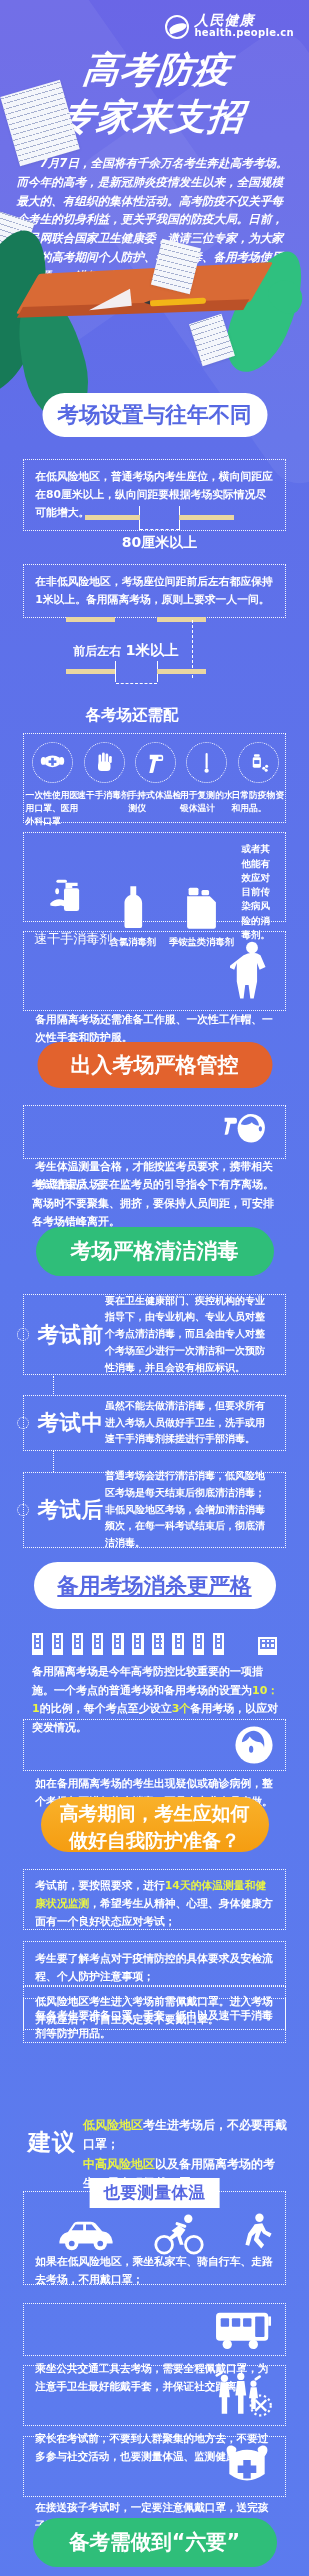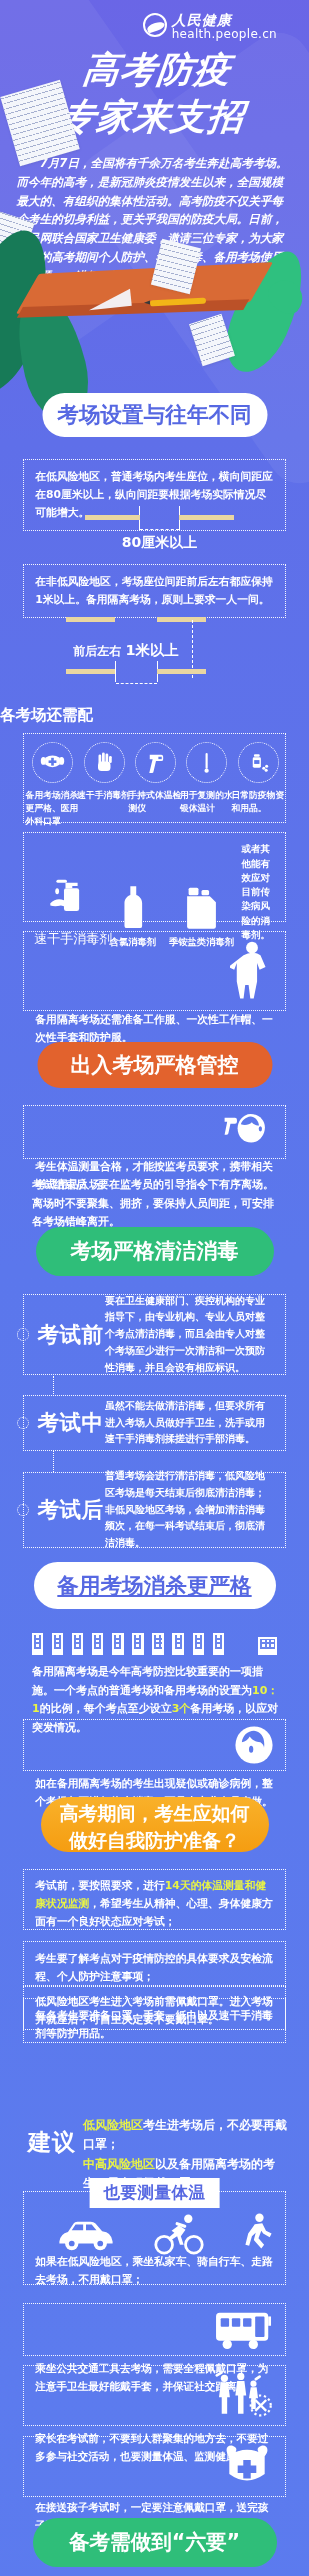--- a/index.html
+++ b/index.html
@@ -5,26 +5,26 @@
   html,body{margin:0;padding:0;background:#3d4fa0;}
   .page{position:relative;width:309px;height:3159px;margin:0 auto;overflow:hidden;
         font-family:"DejaVu Sans","Liberation Sans",sans-serif;
         background:linear-gradient(178deg,#6a66e6 0%,#5f6fe9 14%,#5b77ec 40%,#5c7bee 75%,#5b79ee 100%);}
   .abs{position:absolute;}
 
   
   .swathe{position:absolute;background:rgba(255,255,255,.06);transform:rotate(-35deg);border-radius:31px;}
 
   
-  .logo{position:absolute;top:13.4px;right:32px;display:flex;align-items:flex-start;color:#fff;}
+  .logo{position:absolute;top:13.4px;right:15px;display:flex;align-items:flex-end;color:#fff;}
   .logo-circle{width:24px;height:24px;border-radius:50%;border:2.1px solid #fff;box-sizing:border-box;position:relative;margin-right:5.2px;overflow:hidden;background:transparent;}
   .logo-circle::after{content:"";position:absolute;left:2.1px;top:7.2px;width:17.5px;height:8.2px;background:#fff;border-radius:50% 50% 50% 0;transform:rotate(-18deg);}
   .logo-text{line-height:1.05;text-align:left;}
   .logo-name{font-size:14px;font-weight:800;font-style:italic;letter-spacing:1px;}
-  .logo-domain{font-size:12px;font-weight:400;letter-spacing:0.3px;}
+  .logo-domain{font-size:10px;font-weight:700;letter-spacing:0.3px;}
 
   .hero-title{position:absolute;top:47px;left:0;width:309px;text-align:center;color:#fff;
               font-size:36px;line-height:1.3;font-weight:900;font-style:italic;transform:skewX(-6deg);
               text-align:center;letter-spacing:1px;}
   .hero-intro{position:absolute;top:154px;left:16.5px;width:276px;color:#fff;font-size:11.6px;
               line-height:1.62;font-style:italic;text-indent:2em;font-weight:600;}
 
   
   .leaf{position:absolute;border-radius:50% 50% 50% 50%/60% 60% 40% 40%;}
   .desk-top{position:absolute;left:31px;top:268px;width:227px;height:40px;background:#d96a35;
@@ -144,37 +144,37 @@
     <div class="bar" style="left:157px;top:1px;width:49px;"></div>
     <div class="vdash" style="left:192px;top:4.1px;height:58px;"></div>
     <div class="gap-label" style="left:67px;top:25px;width:118px;font-size:12px;font-weight:600;white-space:nowrap;"><span>前后左右 </span><span style="font-size:14.4px;font-weight:900;">1米以上</span></div>
     <div class="tick" style="left:115px;top:45px;height:20.6px;"></div>
     <div class="tick" style="left:157px;top:45px;height:20.6px;"></div>
     <div class="bar" style="left:66px;top:53px;width:49px;"></div>
     <div class="bar" style="left:157px;top:53px;width:49px;"></div>
     <div class="hdash" style="left:116px;top:67px;width:41px;"></div>
   </div>
 
-  <div class="abs" style="top:705px;left:0;width:264px;color:#fff;font-size:15.5px;font-weight:900;">各考场还需配</div>
+  <div class="abs" style="top:705px;left:0;width:264px;text-align:center;color:#fff;font-size:15.5px;font-weight:900;">各考场还需配</div>
 
   <div class="db" style="top:733px;height:90px;padding:7.2px 5.2px;">
     <div class="equip-row" style="left:0;top:8.2px;padding:0 4.1px;">
       <div class="equip-col">
         <div class="dot-circle">
           <svg width="25" height="25" viewBox="0 0 48 48">
               <g fill="#fff">
                 <path d="M10 15q14-9 28 0v13q-14 10-28 0z"></path>
                 <ellipse cx="6.5" cy="21" rx="5" ry="7.5"></ellipse>
                 <ellipse cx="41.5" cy="21" rx="5" ry="7.5"></ellipse>
               </g>
               <rect x="21.5" y="15" width="5" height="15" fill="#5c79ec"></rect>
               <rect x="16.5" y="20" width="15" height="5" fill="#5c79ec"></rect>
             </svg>
         </div>
-        <div class="equip-label">备用考场消杀更严格、医用外科口罩</div>
+        <div class="equip-label">一次性使用医用口罩、医用外科口罩</div>
       </div>
       <div class="equip-col">
         <div class="dot-circle">
           <svg width="24" height="24" viewBox="0 0 48 48">
               <g fill="#fff">
                 <rect x="12" y="21" width="25" height="19" rx="7"></rect>
                 <rect x="13" y="7" width="5.5" height="18" rx="2.7"></rect>
                 <rect x="20" y="3" width="5.5" height="21" rx="2.7"></rect>
                 <rect x="27" y="5" width="5.5" height="19" rx="2.7"></rect>
                 <rect x="34" y="10" width="5.5" height="14" rx="2.7"></rect>

